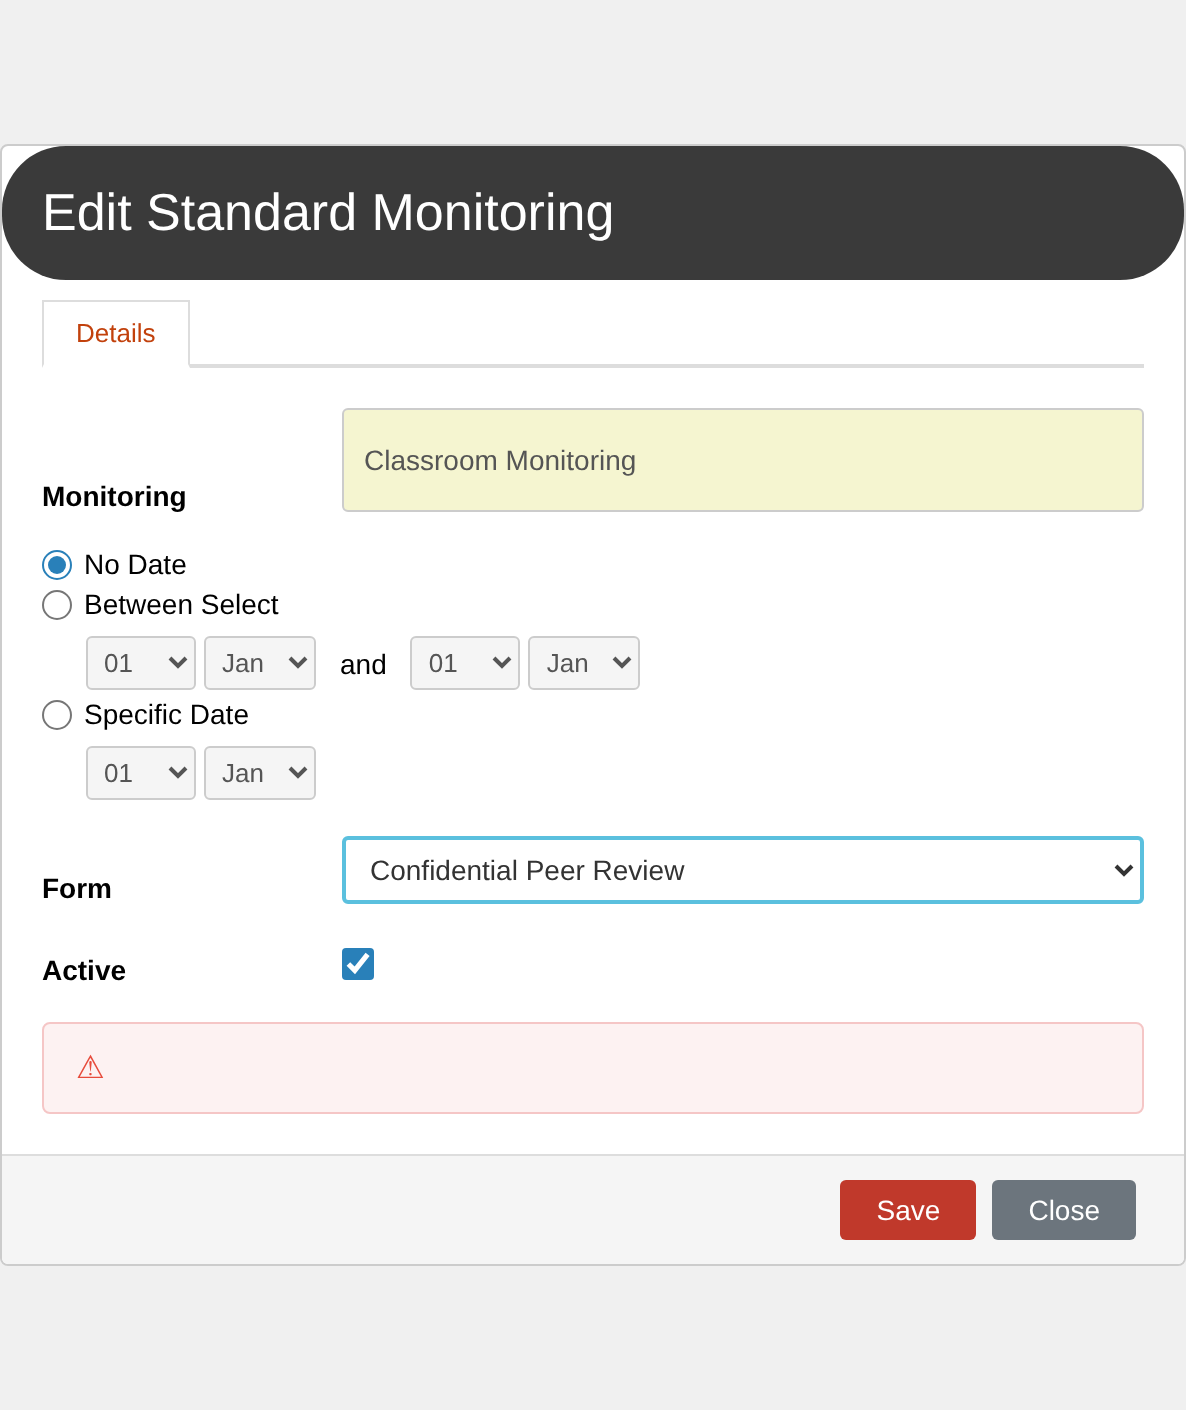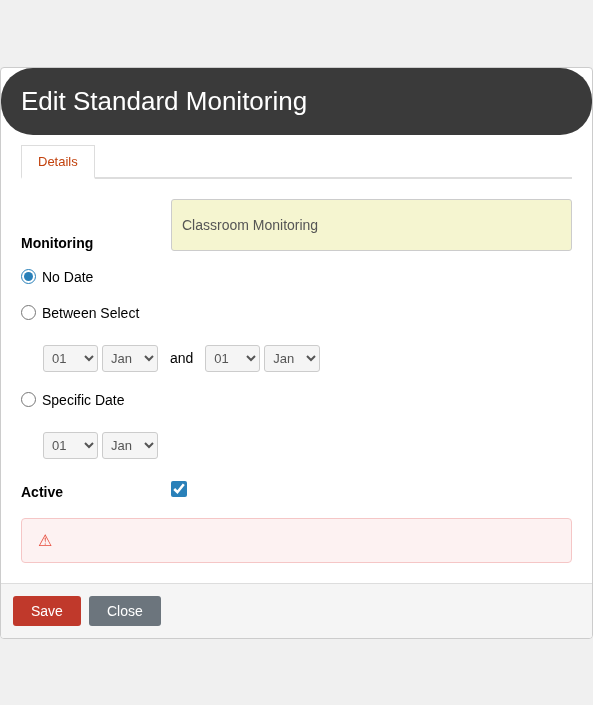--- a/index.html
+++ b/index.html
@@ -72,21 +72,21 @@
       padding: 17px 10px;
       border: 1px solid #ccc;
       border-radius: 3px;
       font-size: 14px;
       background: #f5f5d0;
       color: #555;
     }
     .radio-group {
       display: flex;
       flex-direction: column;
-      gap: 20px;
+      gap: 4px;
     }
     .radio-row {
       display: flex;
       align-items: center;
       gap: 6px;
     }
     .radio-row input[type="radio"] {
       accent-color: #2980b9;
       width: 15px;
       height: 15px;
@@ -143,23 +143,23 @@
       gap: 8px;
       margin-top: 10px;
     }
     .alert-icon {
       font-size: 16px;
       color: #e74c3c;
     }
     .modal-footer {
       background: #f5f5f5;
       border-top: 1px solid #ddd;
-      padding: 12px 12px;
-      display: flex;
-      justify-content: flex-start;
+      padding: 12px 24px;
+      display: flex;
+      justify-content: flex-end;
       gap: 8px;
     }
     .btn {
       padding: 7px 18px;
       border: none;
       border-radius: 3px;
       font-size: 14px;
       cursor: pointer;
     }
     .btn-save {
@@ -232,20 +232,30 @@
             </select>
             <select class="month-select">
               <option>Jan</option><option>Feb</option><option>Mar</option>
             </select>
           </div>
 
         </div>
       </div>
     </div>
 
+    <div class="form-row">
+      <div class="form-label">Form</div>
+      <div class="form-control-area">
+        <select class="select-input">
+          <option>Confidential Peer Review</option>
+          <option>Standard Form</option>
+          <option>Peer Review</option>
+        </select>
+      </div>
+    </div>
 
 
     <div class="form-row">
       <div class="form-label">Active</div>
       <div class="form-control-area">
         <input type="checkbox" class="checkbox-input checked" checked="" style="">
       </div>
     </div>
 
     <div class="alert-info">

